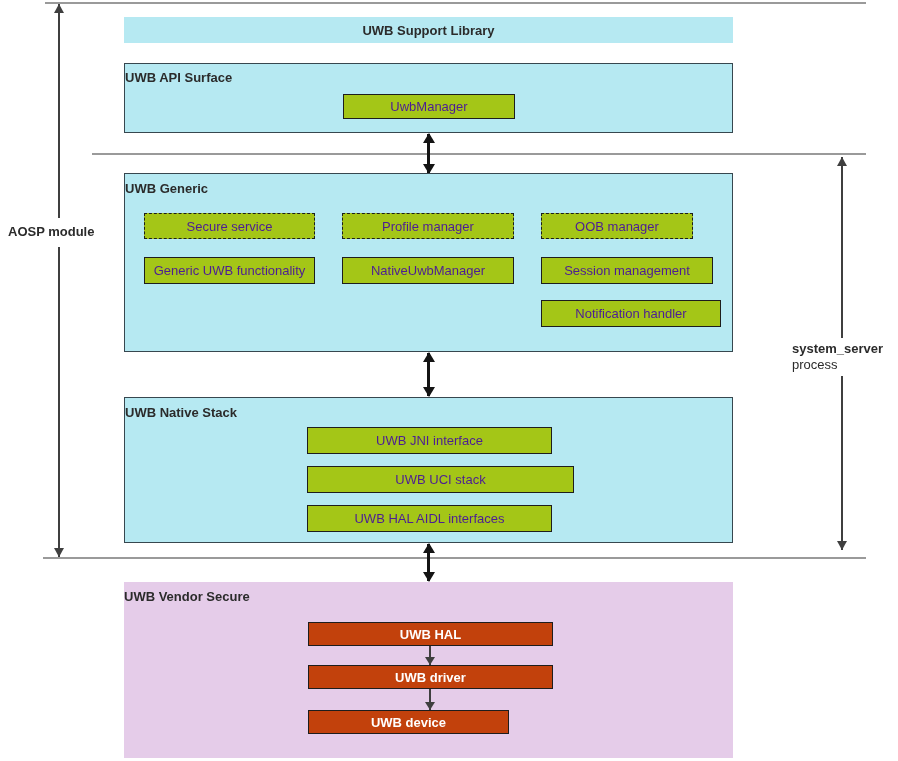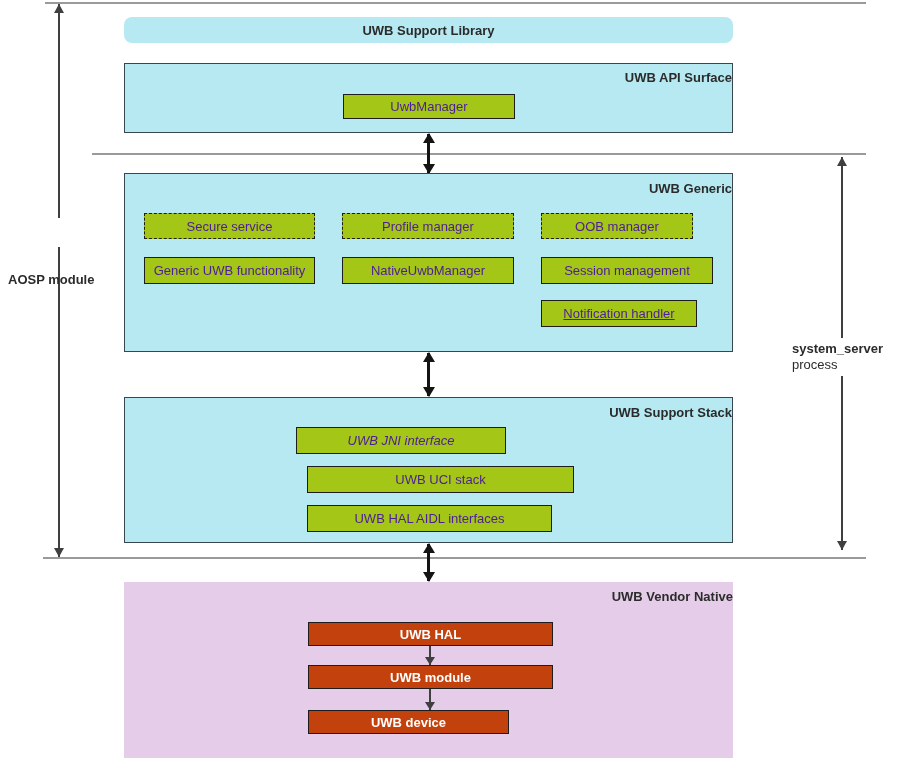--- a/index.html
+++ b/index.html
@@ -25,21 +25,21 @@
   
   .down { position:absolute; width:2px; background:#3f3f3f; }
   .down::after { content:""; position:absolute; bottom:0; left:50%; transform:translateX(-50%); width:0; height:0;
     border-left:5px solid transparent; border-right:5px solid transparent; border-top:8px solid #3f3f3f; }
 
   .box { position:absolute; box-sizing:border-box; }
   .cyan { background:#b6e9f2; }
   .bordered { border:1.5px solid #37474f; }
   .lavender { background:#e5cce9; }
 
-  .box-title { position:absolute; left:0; right:0; text-align:right;
+  .box-title { position:absolute; left:0; right:0; text-align:left;
     font-size:13px; font-weight:bold; color:#2b2b2b; }
 
   .chip { position:absolute; box-sizing:border-box; display:flex; align-items:center; justify-content:center;
     background:#a4c617; border:1.5px solid #1d1d1d; font-size:13px; color:#4c1d95; white-space:nowrap; }
   .chip.dashed { border:1.6px dashed #1d1d1d; }
   .chip.red { background:#c2410c; color:#ffffff; font-weight:bold; }
 
   .side-label { position:absolute; font-size:13px; color:#2b2b2b; white-space:nowrap; }
   .side-label .b { font-weight:bold; }
 </style>
@@ -47,30 +47,30 @@
 <body>
 
 <div class="canvas">
 
   <div class="hline" style="left:45px; top:2px; width:821px;"></div>
   <div class="hline" style="left:92px; top:153px; width:774px;"></div>
   <div class="hline" style="left:43px; top:557px; width:823px;"></div>
 
   <div class="seg headup" style="left:58px; top:4px; height:214px;"></div>
   <div class="seg headdown" style="left:58px; top:247px; height:310px;"></div>
-  <div class="side-label b" style="left:8px; top:224px; font-weight:bold;margin-top:48px;">AOSP module</div>
+  <div class="side-label b" style="left:8px; top:224px; font-weight:bold;">AOSP module</div>
 
   <div class="seg headup" style="left:841px; top:157px; height:181px;"></div>
   <div class="seg headdown" style="left:841px; top:376px; height:174px;"></div>
   <div class="side-label" style="left:792px; top:341px; line-height:16px;">
     <div class="b">system_server</div>
     <div>process</div>
   </div>
 
-  <div class="box cyan" style="left:124px; top:17px; width:609px; height:26px; display:flex; align-items:center; justify-content:center;border-radius:8px;">
+  <div class="box cyan" style="left:124px; top:17px; width:609px; height:26px; display:flex; align-items:center; justify-content:center;">
     <span style="font-size:13px; font-weight:bold; color:#2b2b2b;">UWB Support Library</span>
   </div>
 
   <div class="box cyan bordered" style="left:124px; top:63px; width:609px; height:70px;">
     <div class="box-title" style="top:6px;">UWB API Surface</div>
     <div class="chip" style="left:218px; top:30px; width:172px; height:25px;">UwbManager</div>
   </div>
 
   <div class="dbl" style="left:427px; top:134px; height:39px;"></div>
 
@@ -78,39 +78,39 @@
     <div class="box-title" style="top:7px;">UWB Generic</div>
 
     <div class="chip dashed" style="left:217px; top:39px; width:172px; height:26px;">Profile manager</div>
     <div class="chip dashed" style="left:19px; top:39px; width:171px; height:26px;">Secure service</div>
     <div class="chip dashed" style="left:416px; top:39px; width:152px; height:26px;">OOB manager</div>
 
     <div class="chip" style="left:19px; top:83px; width:171px; height:27px;">Generic UWB functionality</div>
     <div class="chip" style="left:416px; top:83px; width:172px; height:27px;">Session management</div>
     <div class="chip" style="left:217px; top:83px; width:172px; height:27px;">NativeUwbManager</div>
 
-    <div class="chip" style="left:416px; top:126px; width:156px; height:27px;text-decoration:underline;">Notification handler</div>
+    <div class="chip" style="left:416px; top:126px; width:180px; height:27px;">Notification handler</div>
   </div>
 
   <div class="dbl" style="left:427px; top:353px; height:43px;"></div>
 
   <div class="box cyan bordered" style="left:124px; top:397px; width:609px; height:146px;">
-    <div class="box-title" style="top:7px;">UWB Support Stack</div>
-    <div class="chip" style="left:171px; top:29px; width:210px; height:27px;font-style:italic;">UWB JNI interface</div>
+    <div class="box-title" style="top:7px;">UWB Native Stack</div>
+    <div class="chip" style="left:182px; top:29px; width:245px; height:27px;">UWB JNI interface</div>
     <div class="chip" style="left:182px; top:68px; width:267px; height:27px;">UWB UCI stack</div>
     <div class="chip" style="left:182px; top:107px; width:245px; height:27px;">UWB HAL AIDL interfaces</div>
   </div>
 
   <div class="dbl" style="left:427px; top:544px; height:37px;"></div>
 
   <div class="box lavender" style="left:124px; top:582px; width:609px; height:176px;">
-    <div class="box-title" style="top:7px;">UWB Vendor Native</div>
+    <div class="box-title" style="top:7px;">UWB Vendor Secure</div>
 
     <div class="chip red" style="left:184px; top:40px; width:245px; height:24px;">UWB HAL</div>
     <div class="down" style="left:305px; top:64px; height:19px;"></div>
 
-    <div class="chip red" style="left:184px; top:83px; width:245px; height:24px;">UWB module</div>
+    <div class="chip red" style="left:184px; top:83px; width:245px; height:24px;">UWB driver</div>
     <div class="down" style="left:305px; top:107px; height:21px;"></div>
 
     <div class="chip red" style="left:184px; top:128px; width:201px; height:24px;">UWB device</div>
   </div>
 
 </div>
 
 </body></html>

